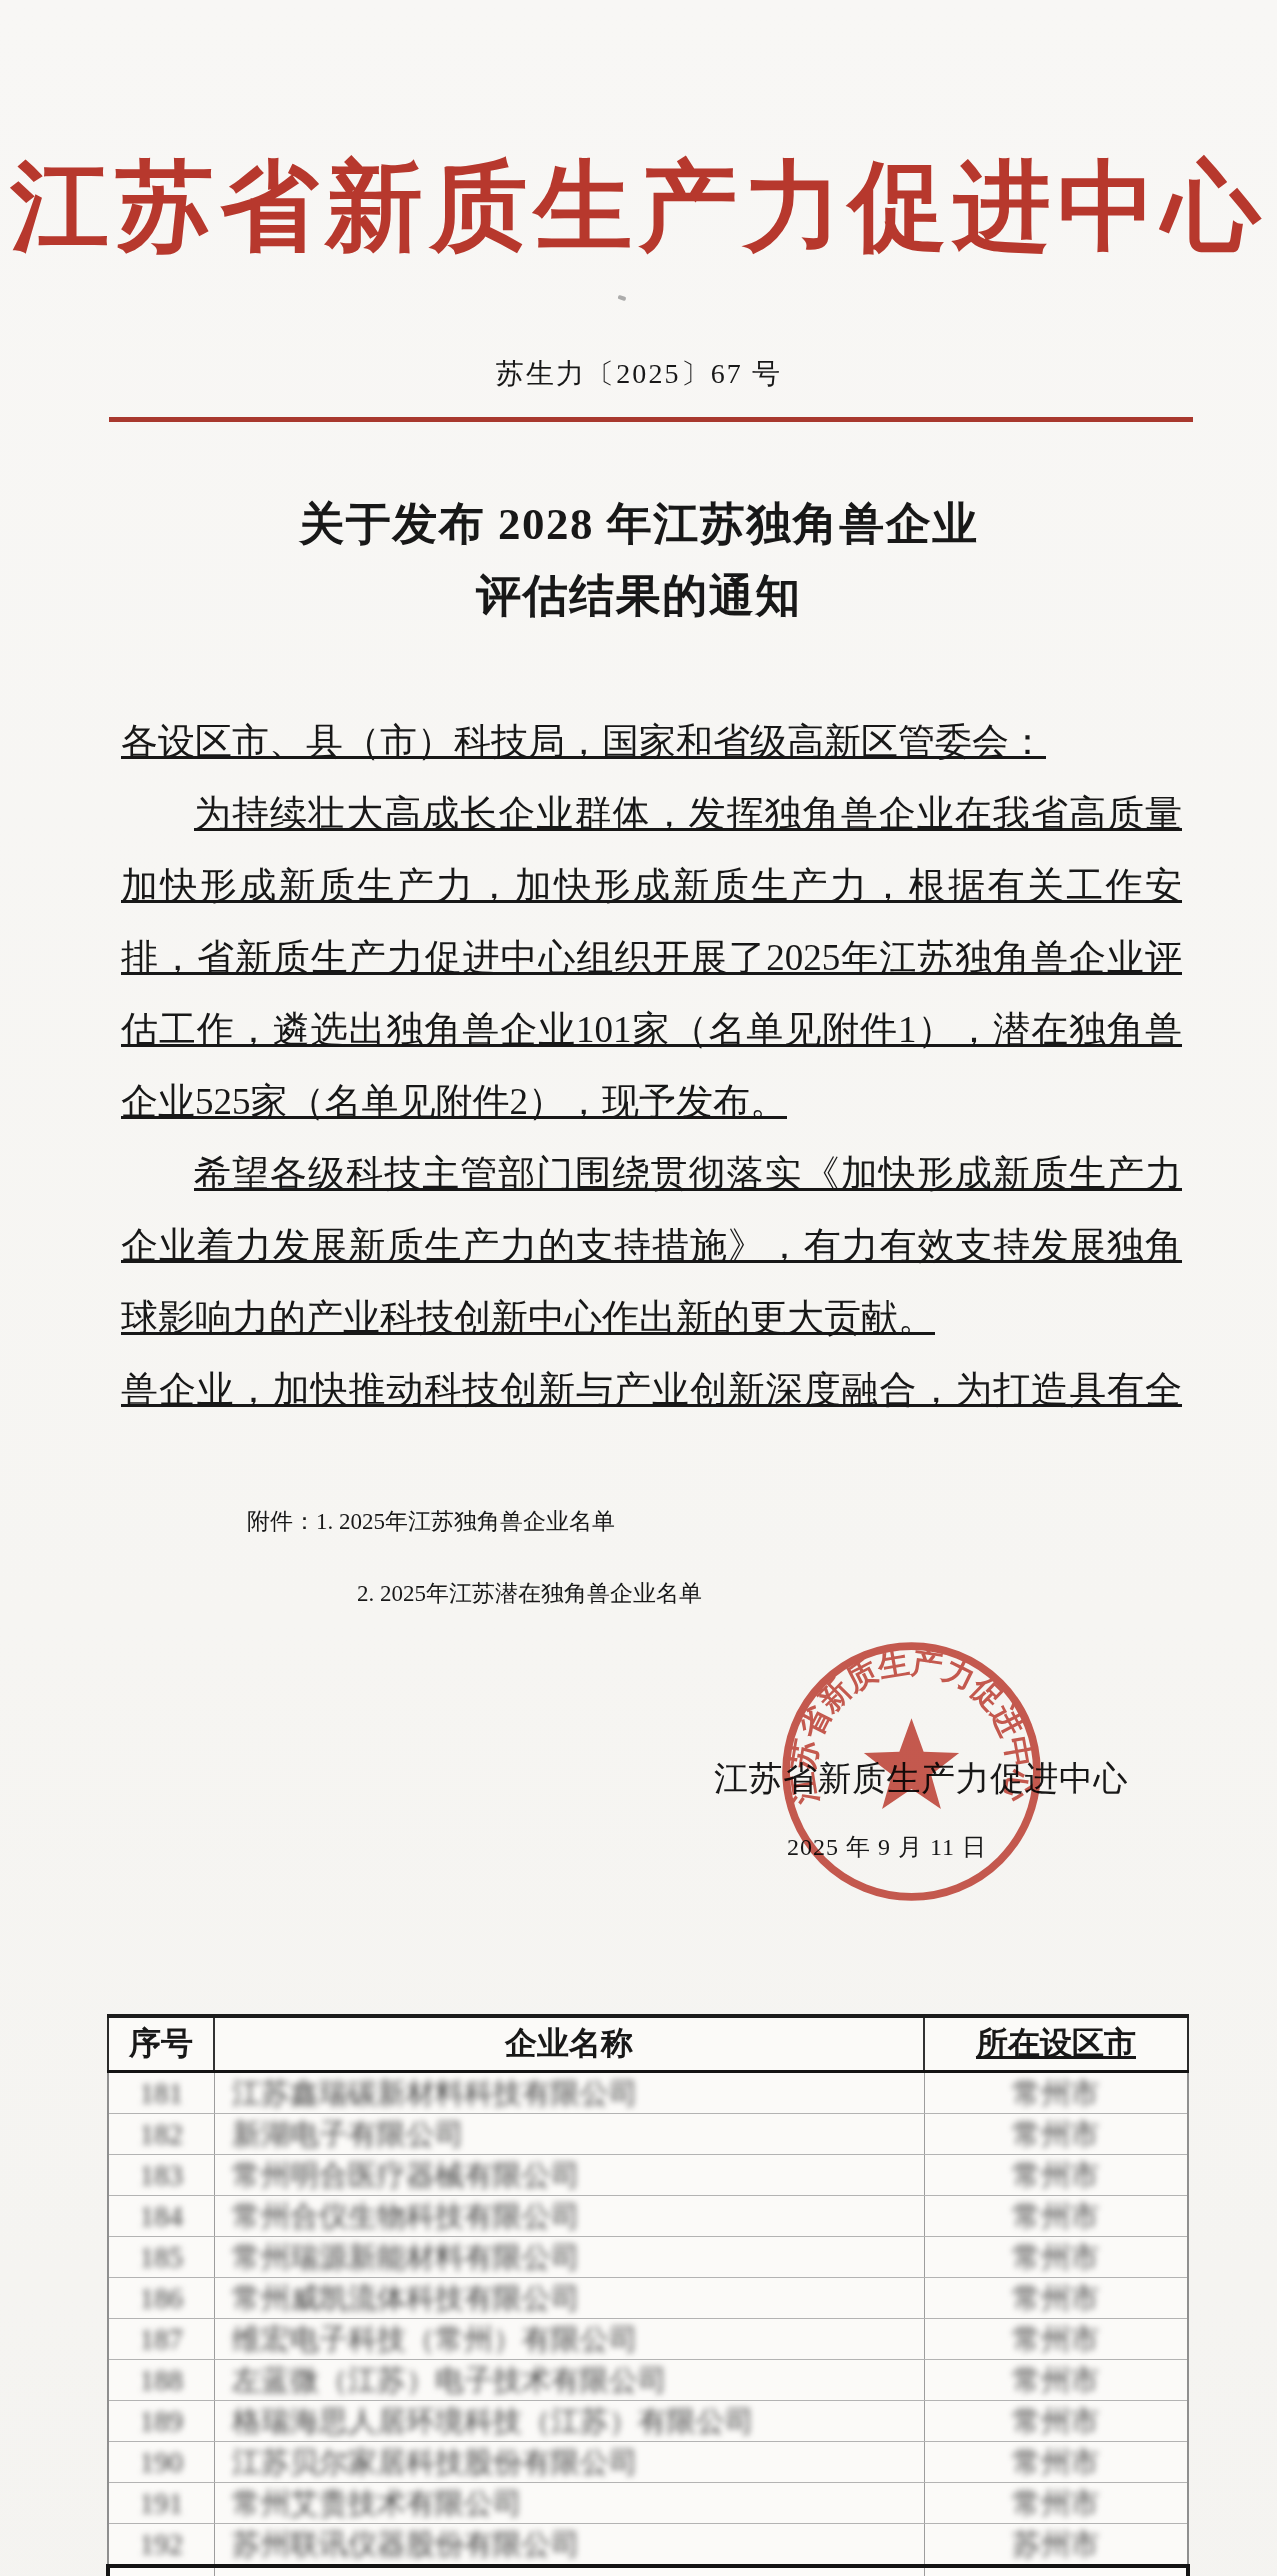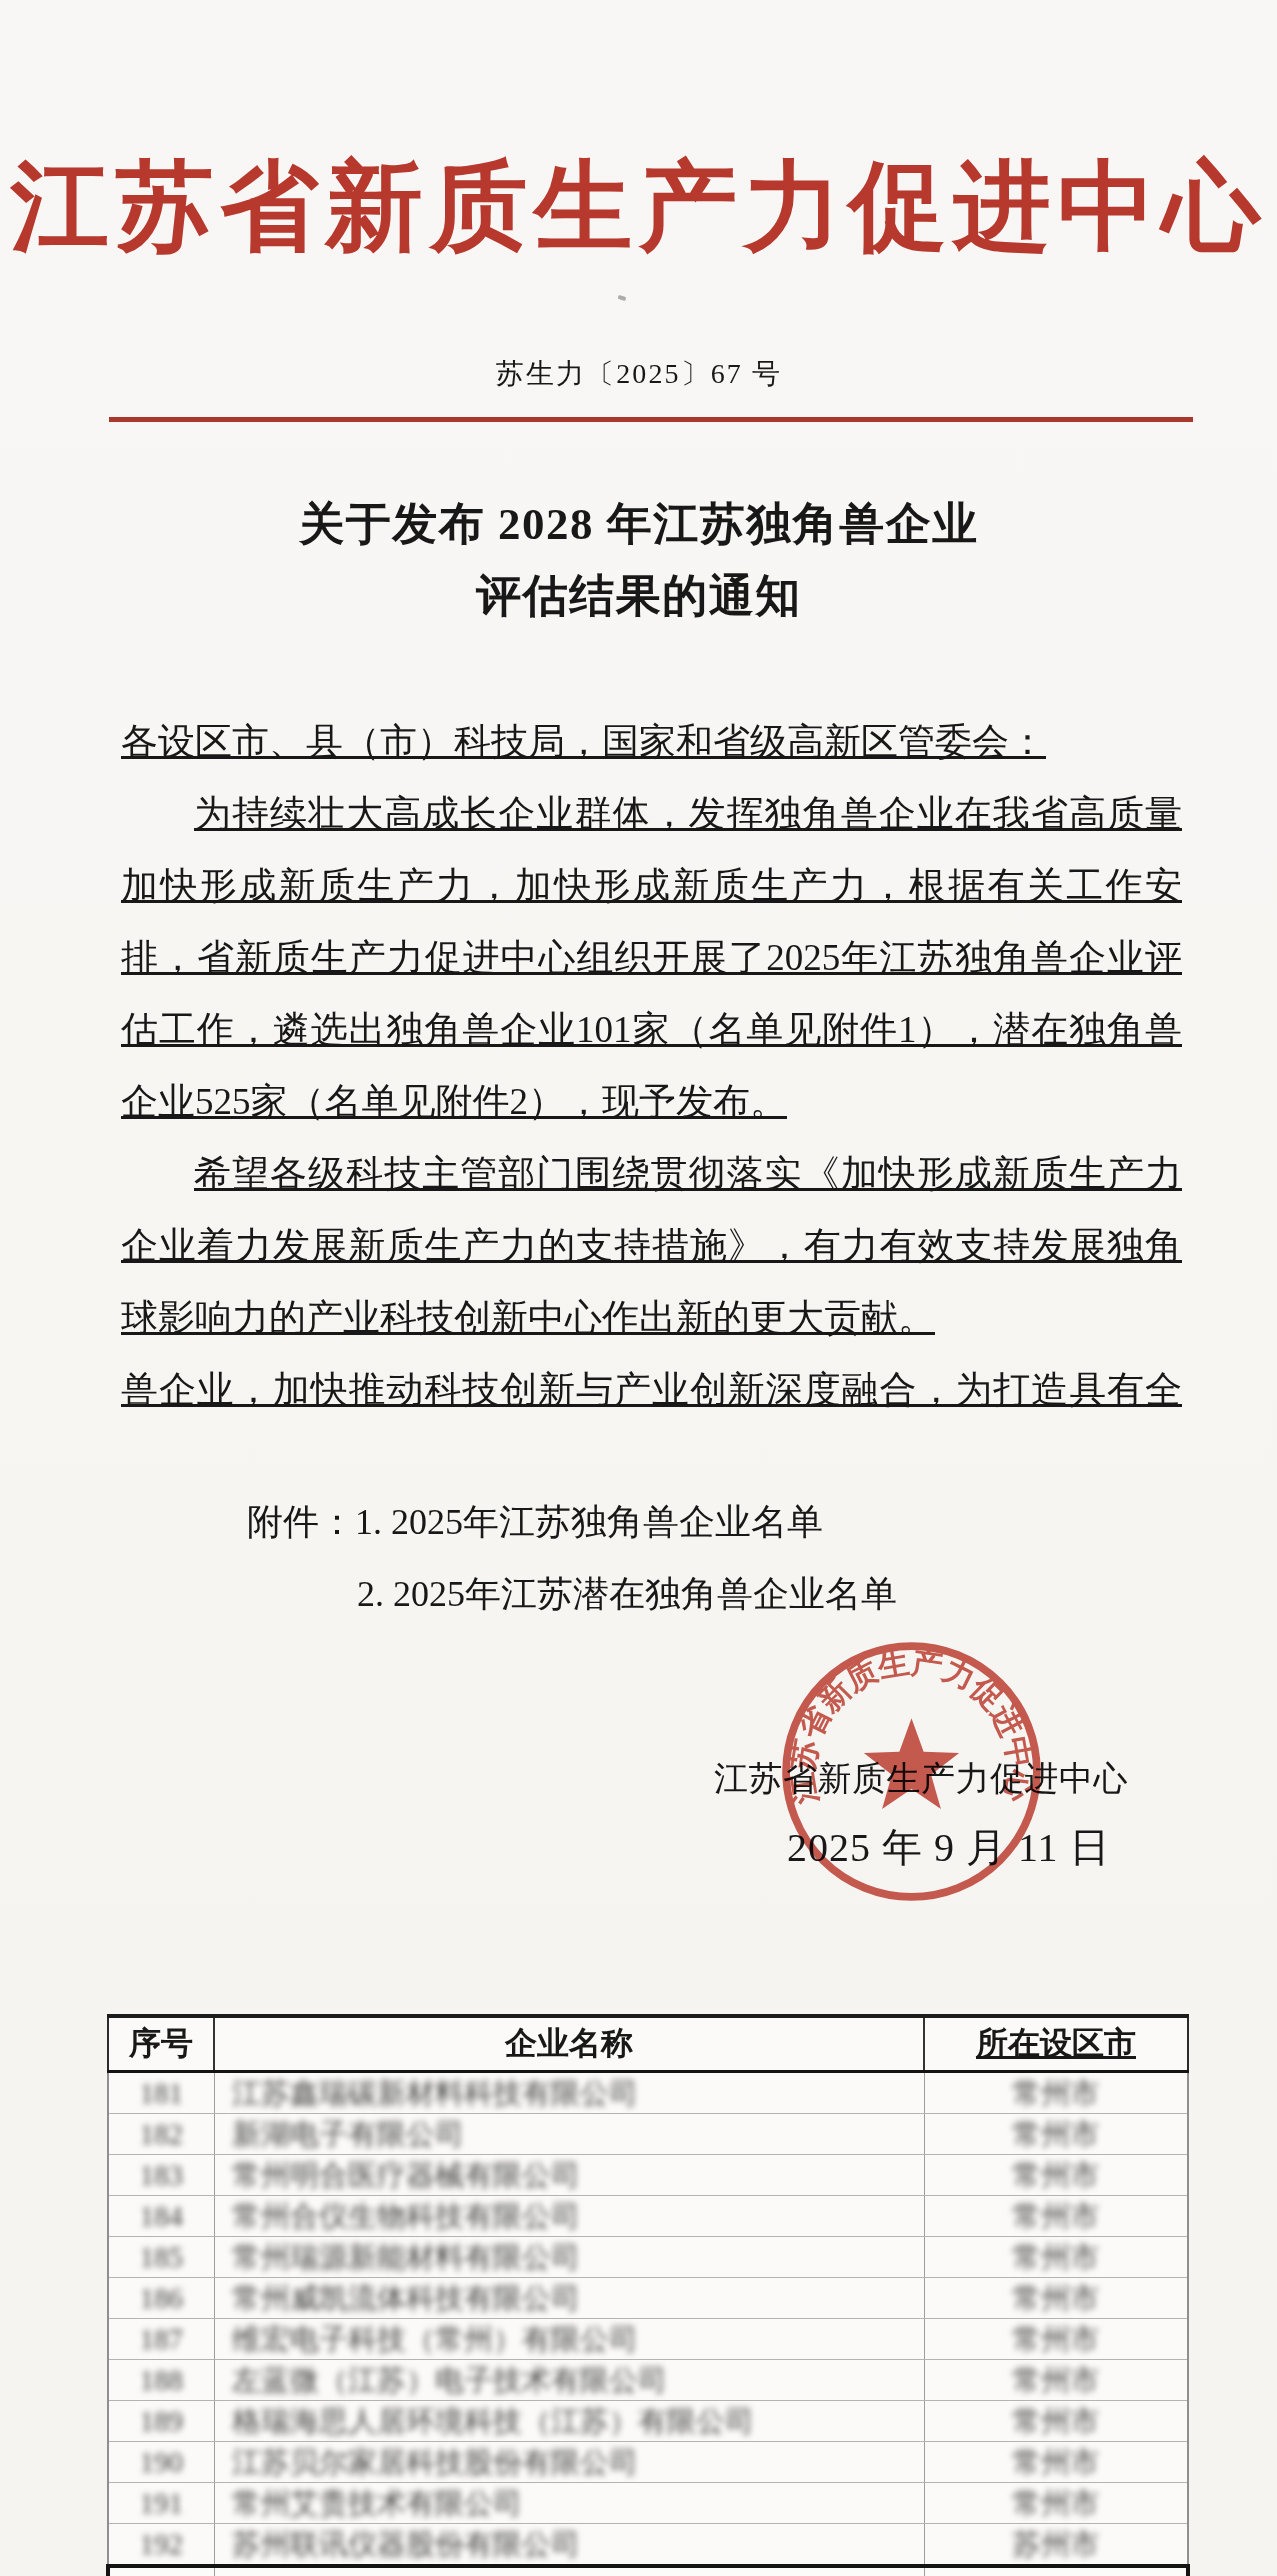--- a/index.html
+++ b/index.html
@@ -29,25 +29,25 @@
   .doc-title{
     position:absolute;top:488px;left:0;width:100%;
     text-align:center;font-size:45px;font-weight:bold;line-height:72px;letter-spacing:1.5px;
   }
   
   .body-block{position:absolute;left:121px;top:706px;width:1061px;font-size:37px;text-decoration:underline;}
   .bline{height:72px;line-height:72px;white-space:nowrap;text-align:left;}
   .bline.full{white-space:normal;text-align:justify;text-align-last:justify;}
   .bline.ind{padding-left:73px;}
   
-  .attachments{position:absolute;left:247px;top:1486px;font-size:36px;line-height:72px;}
+  .attachments{position:absolute;left:247px;top:1486px;font-size:23px;line-height:72px;}
   .att-line2{padding-left:110px;}
   
   .signature{position:absolute;left:714px;top:1745px;font-size:34px;letter-spacing:0.5px;height:67px;line-height:67px;}
-  .sign-date{position:absolute;left:787px;top:1814px;font-size:40px;height:67px;line-height:67px;letter-spacing:1px;}
+  .sign-date{position:absolute;left:787px;top:1814px;font-size:24px;height:67px;line-height:67px;letter-spacing:1px;}
   .seal{position:absolute;left:767px;top:1627px;width:289px;height:289px;opacity:.88;mix-blend-mode:multiply;}
   
   table.companies{
     position:absolute;left:106px;top:2014px;
     width:1079px;border-collapse:collapse;table-layout:fixed;
     background:transparent;
   }
   table.companies col.c1{width:106px;}
   table.companies col.c2{width:710px;}
   table.companies col.c3{width:264px;}

